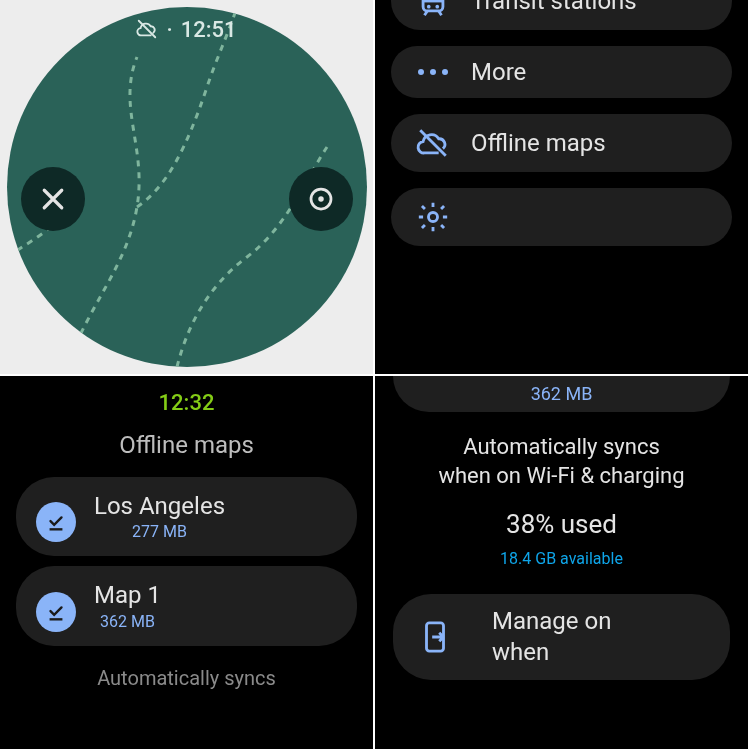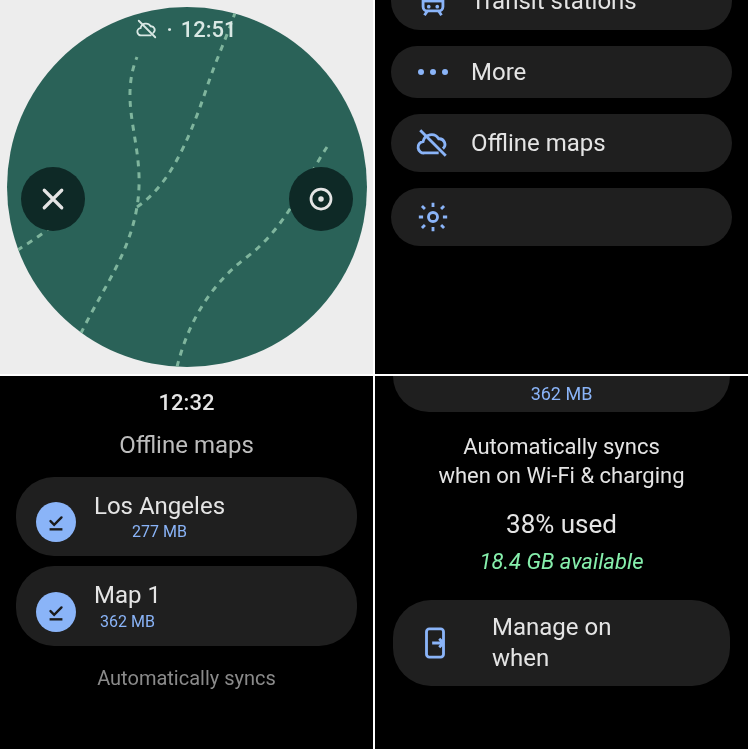--- a/index.html
+++ b/index.html
@@ -58,40 +58,40 @@
   .iconBlueFill { fill:#8ab4f8; }
 
   
   .p2 { padding-top:0; }
   .p2 .pill { margin:16px 16px; }
   .p2 .pill.cut { margin-top:-28px; }
   .p2 .pill.cutbot { margin-bottom:-28px; }
 
   
   .p3 { text-align:center; }
-  .p3 .clock { color:#e5e5e5; font-size:22px; padding-top:14px; font-weight:500;}
+  .p3 .clock { color:#84cc16; font-size:22px; padding-top:14px; font-weight:500;}
   .p3 .title { color:#bdbdbd; font-size:24px; padding:16px 0 8px; }
   .dlbadge {
     width:40px; height:40px; border-radius:50%; background:#8ab4f8;
     display:flex; align-items:center; justify-content:center;
   }
   .dlbadge svg { width:22px; height:22px; }
   .p3 .foot { color:#8a8a8a; font-size:20px; padding-top:10px; }
 
   
   .p4 { text-align:center; color:#e4e4e4; }
   .p4 .pillfrag {
     background:#1f1f1f; border-radius:0 0 38px 38px;
     margin:0 18px; height:36px;
     display:flex; align-items:center; justify-content:center;
     color:#8ab4f8; font-size:18px;
   }
   .p4 .syncmsg { font-size:22px; line-height:1.35; padding:20px 22px 6px; }
   .p4 .used { font-size:26px; padding-top:12px; }
-  .p4 .avail { font-size:22px; padding-top:10px; color:#86efac;font-style:italic;}
+  .p4 .avail { font-size:16px; padding-top:10px; color:#0ea5e9;}
   .p4 .pill { margin:26px 18px 0;gap:37px; }
 
   .dots { display:flex; gap:6px; }
   .dots span { width:6px; height:6px; border-radius:50%; background:#8ab4f8; }
 </style>
 </head>
 <body>
 
 <div class="panel p1">
   <div class="watch">

